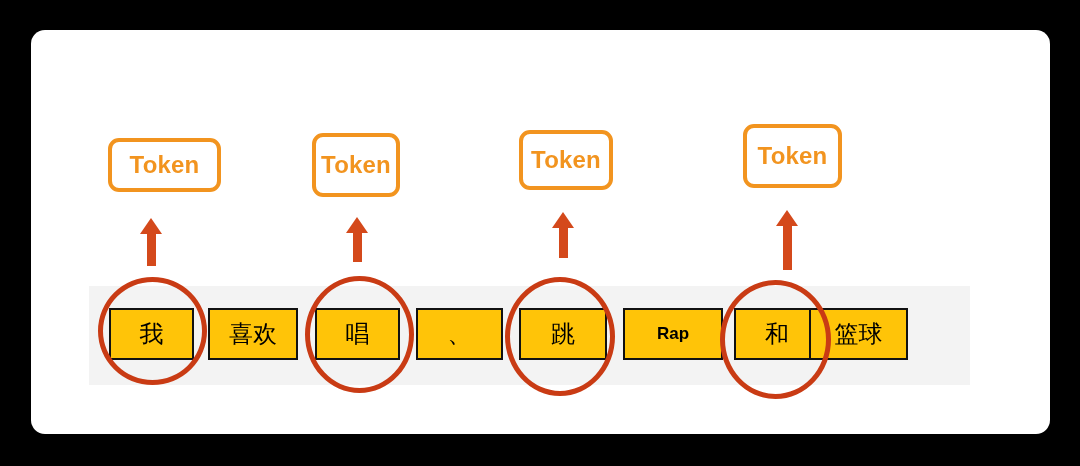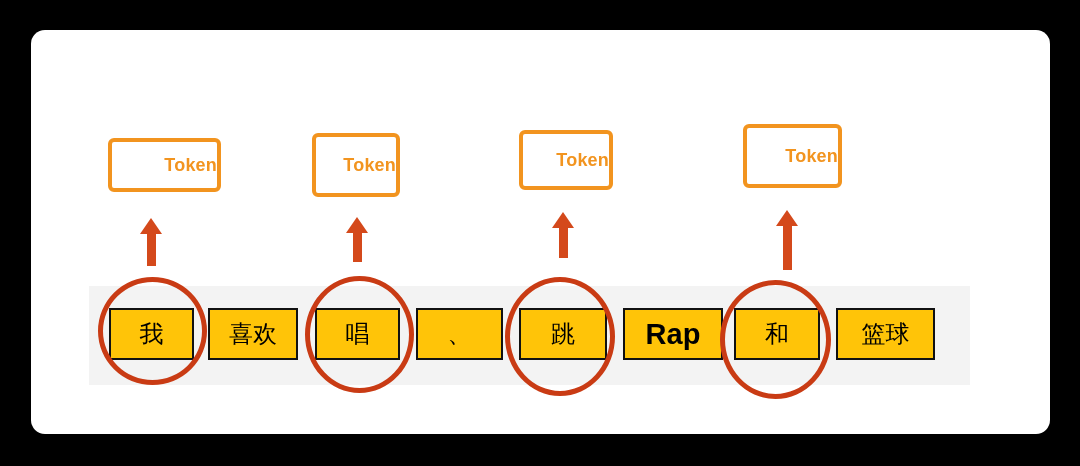--- a/index.html
+++ b/index.html
@@ -11,42 +11,42 @@
   .card{
     position:absolute;left:31px;top:30px;width:1019px;height:404px;
     background:#fff;border-radius:14px;
   }
   .band{
     position:absolute;left:89px;top:286px;width:881px;height:99px;
     background:#f3f3f3;z-index:1;
   }
   .token-box{
     position:absolute;z-index:2;box-sizing:border-box;
-    border:4px solid #f2941f;border-radius:6px;background:#fff;
-    color:#f2941f;font-weight:bold;font-size:18px;
-    display:flex;align-items:center;justify-content:flex-end;
+    border:4px solid #f2941f;border-radius:11px;background:#fff;
+    color:#f2941f;font-weight:bold;font-size:24px;
+    display:flex;align-items:center;justify-content:center;
     letter-spacing:.2px;
   }
   .arrow{position:absolute;z-index:3;display:flex;flex-direction:column;align-items:center;}
   .arrow .head{
     width:0;height:0;flex:0 0 auto;
     border-left:11px solid transparent;border-right:11px solid transparent;
     border-bottom:16px solid #d4491b;
   }
   .arrow .shaft{width:9px;flex:1 1 auto;background:#d4491b;}
   .cell{
     position:absolute;top:308px;height:52px;z-index:2;box-sizing:border-box;
     background:#ffc408;border:2px solid #111;
     display:flex;align-items:center;justify-content:center;
     color:#000;font-size:24px;
     font-family:"DejaVu Serif","Liberation Serif",serif;
   }
   .cell.latin{
     font-family:"Liberation Sans","DejaVu Sans",sans-serif;
-    font-weight:600;font-size:29px;
+    font-weight:600;font-size:17px;
   }
   .circle{
     position:absolute;z-index:4;box-sizing:border-box;
     border:5px solid #c93b14;border-radius:50%;background:transparent;
   }
 </style>
 </head>
 <body>
 
 <div class="card"></div>
@@ -83,18 +83,18 @@
 
 <div class="band"></div>
 
 <div class="cell" style="left:109px;width:85px">我</div>
 <div class="cell" style="left:208px;width:90px">喜欢</div>
 <div class="cell" style="left:315px;width:85px">唱</div>
 <div class="cell" style="left:416px;width:87px">、</div>
 <div class="cell" style="left:519px;width:88px">跳</div>
 <div class="cell latin" style="left:623px;width:100px">Rap</div>
 <div class="cell" style="left:734px;width:86px">和</div>
-<div class="cell" style="left:836px;width:99px">篮球</div>
+<div class="cell" style="left:809px;width:99px">篮球</div>
 
 <div class="circle" style="left:98px;top:277px;width:109px;height:108px"></div>
 <div class="circle" style="left:305px;top:276px;width:109px;height:117px"></div>
 <div class="circle" style="left:505px;top:277px;width:110px;height:119px"></div>
 <div class="circle" style="left:720px;top:280px;width:111px;height:119px"></div>
 
 </body></html>

